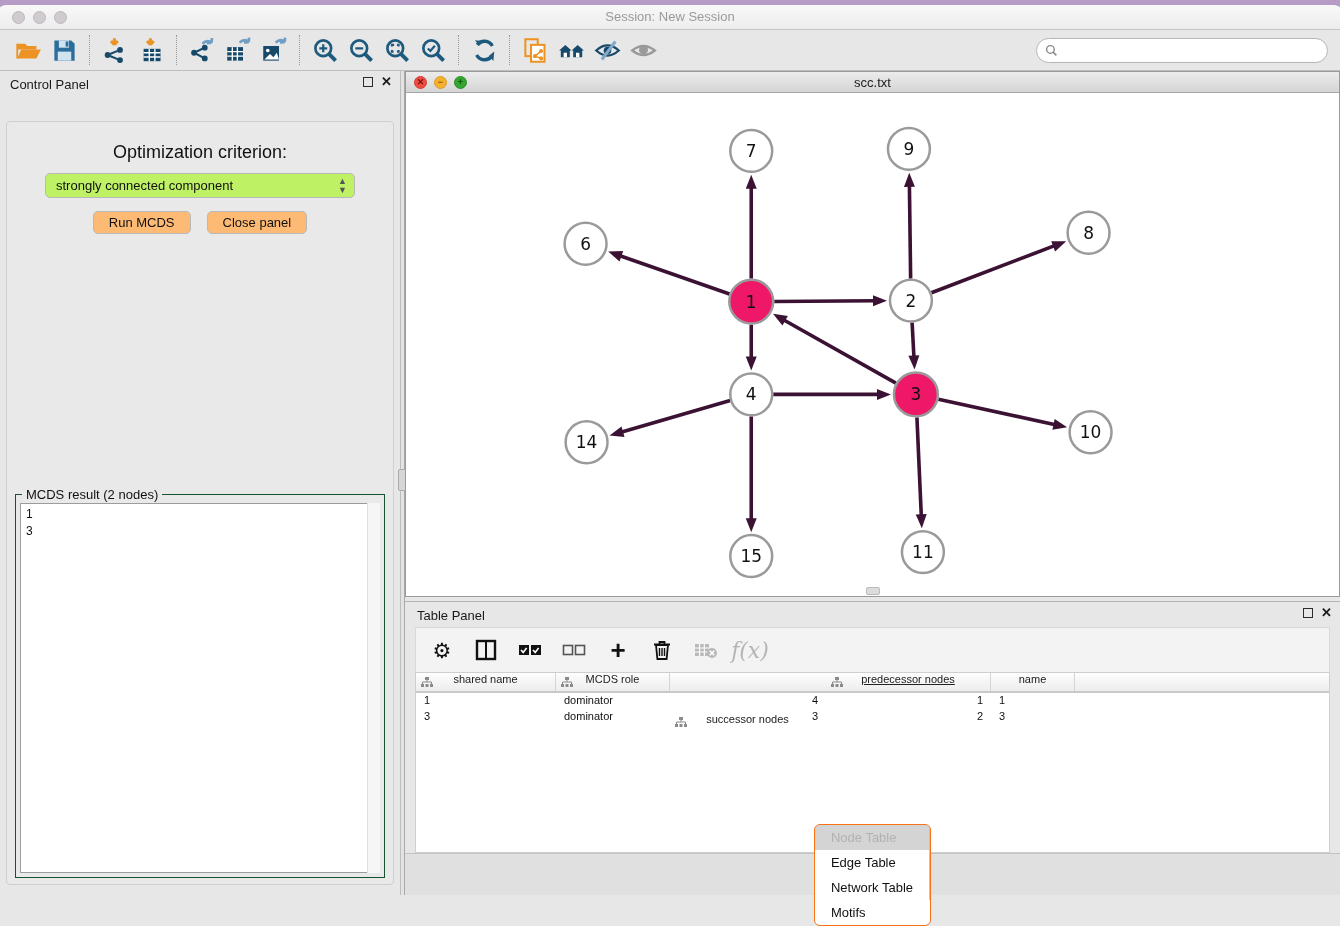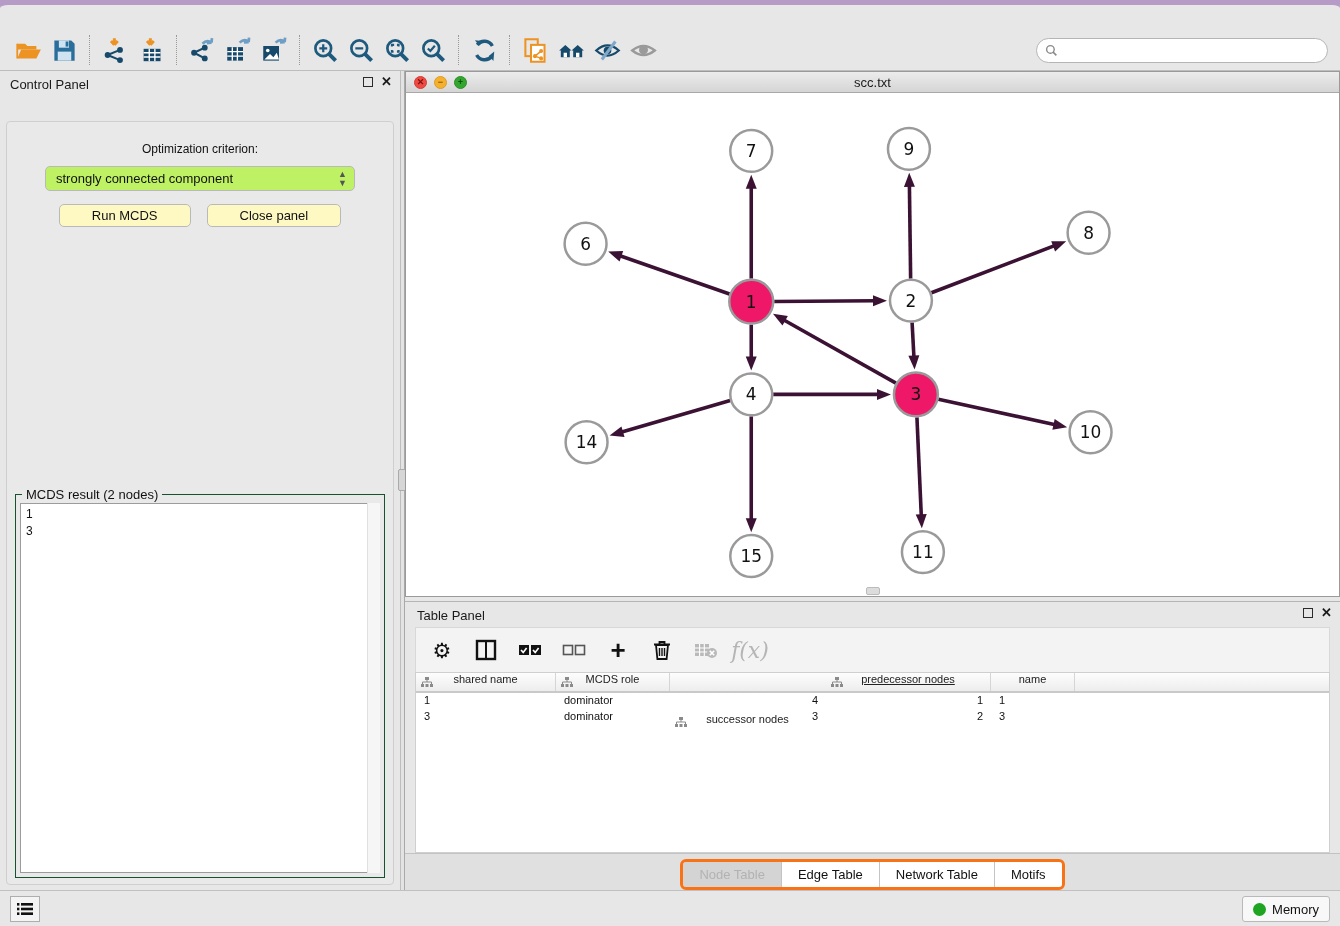--- a/index.html
+++ b/index.html
@@ -44,28 +44,28 @@
   .cp-header { position:relative; height:26px; padding:6px 8px 0 10px; font-size:13px; color:#1a1a1a; }
   .panel-winbtns { position:absolute; right:8px; top:6px; display:flex; gap:8px; align-items:center; }
   .float-ic { width:10px; height:10px; border:1.6px solid #2b2b2b; display:inline-block; }
   .close-ic { font-size:13px; font-weight:bold; color:#1a1a1a; line-height:10px; }
   .cp-tabs { display:flex; justify-content:center; gap:0; height:22px; margin-top:2px; }
   .cp-tab { padding:3px 14px; font-size:13px; background:#fff; border:1px solid #bdbdbd;
     border-bottom:none; border-radius:5px 5px 0 0; margin:0 1px; color:#111; }
   .cp-tab.active { background:#e4e4e4; color:#b3b3b3; }
   .cp-content { position:absolute; left:6px; right:6px; top:50px; bottom:10px;
     background:#e9e9e9; border:1px solid #cfcfcf; border-radius:4px; }
-  .opt-label { text-align:center; margin-top:20px; font-size:12px; color:#111; }
+  .opt-label { text-align:center; margin-top:20px; font-size:18px; color:#111; }
   .dropdown { position:relative; margin:10px 38px 0 38px; height:25px; background:#bef264;
     border:1px solid #b9b9b9; border-radius:5px; font-size:13px; color:#111;
     display:flex; align-items:center; padding-left:10px; }
   .dropdown .stepper { position:absolute; right:7px; top:3px; font-size:9px; color:#555;
     line-height:9px; text-align:center; }
   .cp-buttons { display:flex; justify-content:center; gap:16px; margin-top:13px; }
-  .cp-btn { height:23px; padding:0 32px; background:#fef9c3; border:1px solid #b9b9b9;
+  .cp-btn { height:23px; padding:0 15px; background:#fdba74; border:1px solid #b9b9b9;
     border-radius:5px; font-size:13px; color:#111; font-family:"Liberation Sans",sans-serif; }
   .result-box { position:absolute; left:8px; right:8px; top:372px; bottom:6px;
     border:1px solid #14532d; }
   .result-legend { position:absolute; top:-8px; left:6px; background:#e9e9e9;
     padding:0 4px; font-size:13px; color:#111; }
   .result-area { position:absolute; left:4px; right:4px; top:8px; bottom:4px; background:#fff;
     border:1px solid #9c9c9c; font-size:12px; color:#111; line-height:17px;
     padding:2px 5px; white-space:pre; overflow:hidden; }
   .result-scroll { position:absolute; right:4px; top:8px; bottom:4px; width:13px;
     background:#f6f6f6; border-left:1px solid #e0e0e0; }
@@ -103,42 +103,50 @@
   .thead { display:flex; height:20px; background:linear-gradient(#fdfdfd,#ededed);
     border-bottom:2px solid #c9c9c9; }
   .th { display:flex; align-items:flex-start; justify-content:center; gap:6px;
     border-right:1px solid #d5d5d5; font-size:11px; color:#222; position:relative; }
   .th .hicon { position:absolute; left:5px; top:4px; }
   .trow { display:flex; height:16px; font-size:11px; color:#111; }
   .td { padding:1px 8px 0 8px; overflow:hidden; white-space:nowrap; }
   .tp-tabs-strip { position:absolute; left:0; right:0; bottom:0; height:42px;
     background:#e0e0e0; border-top:1px solid #c2c2c2;
     display:flex; align-items:center; justify-content:center; }
-  .seg-group { display:flex; border:3px solid #f97316; border-radius:6px; overflow:hidden;
-    background:#fca5a5; }
+  .seg-group { display:flex; border:1px solid #f97316; border-radius:6px; overflow:hidden;
+    background:#fca5a5;flex-direction:column; }
   .seg { padding:5px 16px; font-size:13px; color:#111; border-right:1px solid #c4c4c4;
     background:#fff; }
   .seg:last-child { border-right:none; }
   .seg.active { background:#d4d4d4; color:#b2b2b2; }
 
   
   .statusbar { position:absolute; left:0; bottom:0; width:100%; height:36px;
     background:#e7e7e7; border-top:1px solid #c0c0c0; }
   .list-btn { position:absolute; left:10px; top:5px; width:30px; height:26px; background:#f4f4f4;
     border:1px solid #aeaeae; display:flex; align-items:center; justify-content:center; }
   .memory-btn { position:absolute; right:10px; top:5px; height:26px; background:#f8f8f8;
     border:1px solid #b9b9b9; border-radius:3px; display:flex; align-items:center;
     gap:6px; padding:0 10px; font-size:13px; color:#111; }
   .memdot { width:13px; height:13px; border-radius:50%; background:#1ea421; }
 </style>
 </head>
 <body>
 
 <div class="app">
 
+  <div class="titlebar">
+    <div class="traffic">
+      <span class="tl"></span>
+      <span class="tl"></span>
+      <span class="tl"></span>
+    </div>
+    <div class="title">Session: New Session</div>
+  </div>
 
   <div class="toolbar">
     <button class="tbtn">
       <svg viewBox="0 0 24 24">
         <path d="M2 6 h7 l2 2 h8 v3 H2 z" fill="#EC9323"></path>
         <path d="M2 19 L5.5 11 H23 L19 19 Z" fill="#EC9323"></path>
         <path d="M2 19 V6" stroke="#EC9323" stroke-width="1.6"></path>
       </svg>
     </button>
     <button class="tbtn">
@@ -493,29 +501,13 @@
             <div class="seg active">Node Table</div>
             <div class="seg">Edge Table</div>
             <div class="seg">Network Table</div>
             <div class="seg">Motifs</div>
           </div>
         </div>
       </div>
     </div>
   </div>
 
-  <div class="statusbar">
-    <button class="list-btn">
-      <svg width="18" height="14" viewBox="0 0 18 14">
-        <rect x="1" y="1" width="2.4" height="2.6" fill="#111"></rect>
-          <rect x="5" y="1" width="12" height="2.6" fill="#111"></rect>
-        <rect x="1" y="5.7" width="2.4" height="2.6" fill="#111"></rect>
-          <rect x="5" y="5.7" width="12" height="2.6" fill="#111"></rect>
-        <rect x="1" y="10.4" width="2.4" height="2.6" fill="#111"></rect>
-          <rect x="5" y="10.4" width="12" height="2.6" fill="#111"></rect>
-      </svg>
-    </button>
-    <button class="memory-btn">
-      <span class="memdot"></span>
-      <span>Memory</span>
-    </button>
-  </div>
 </div>
 
 </body></html>

